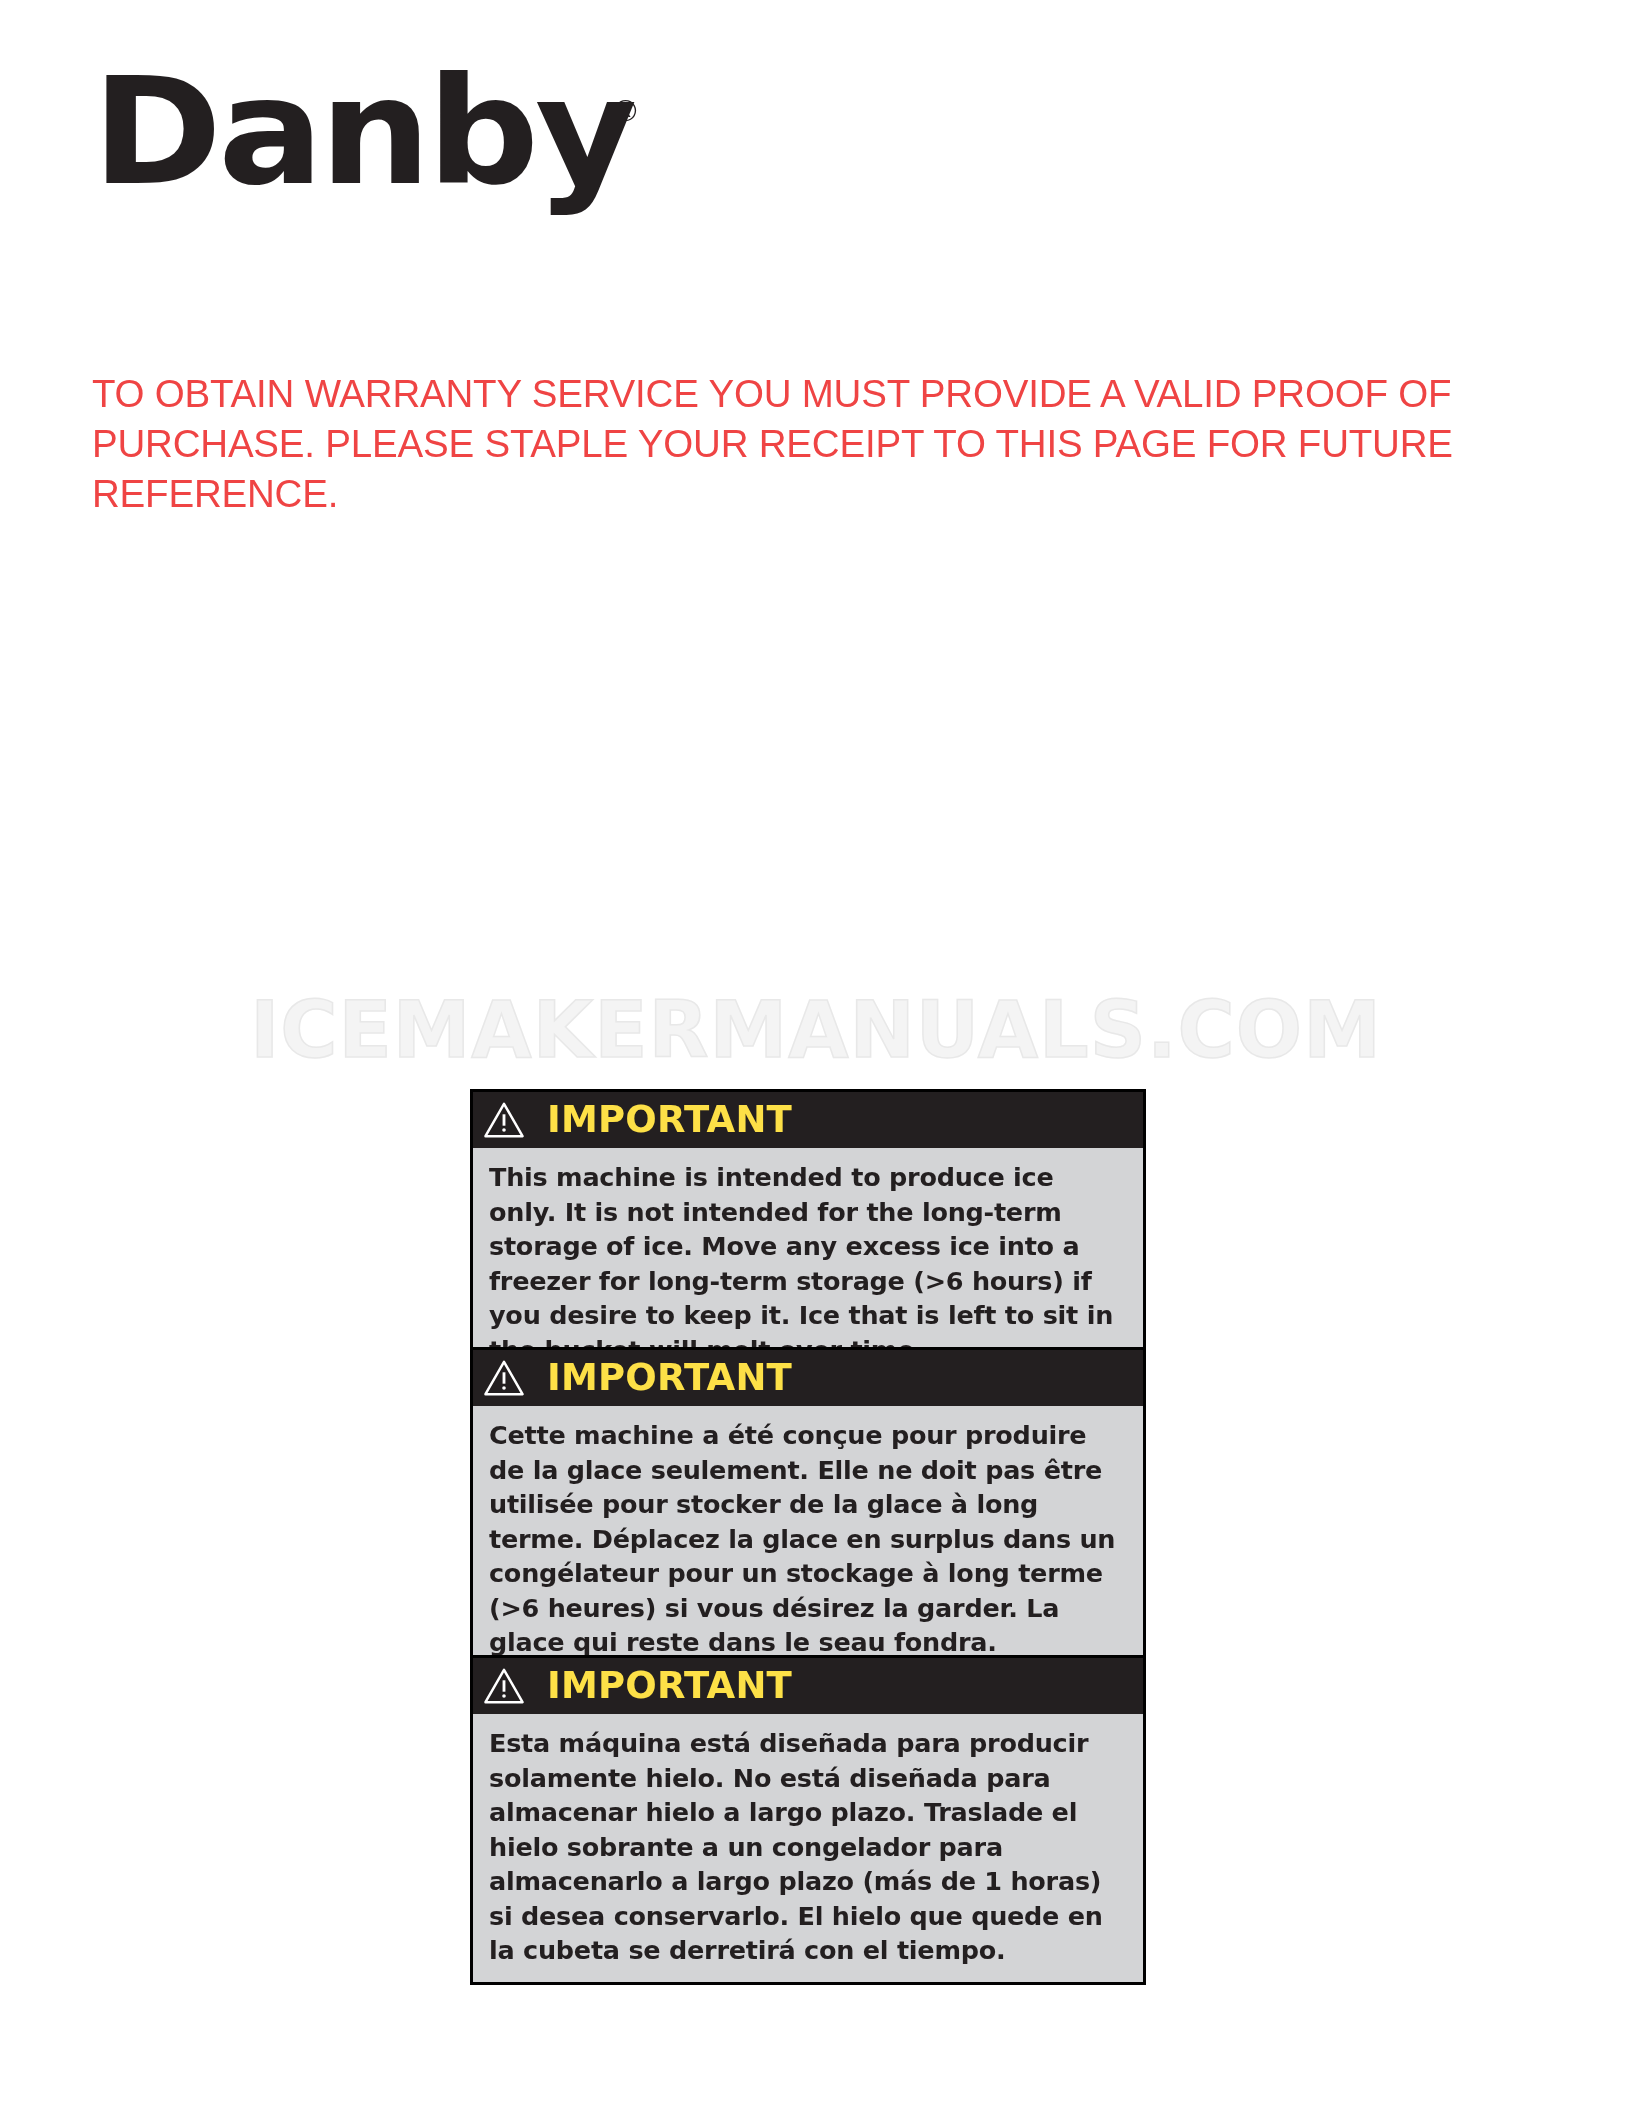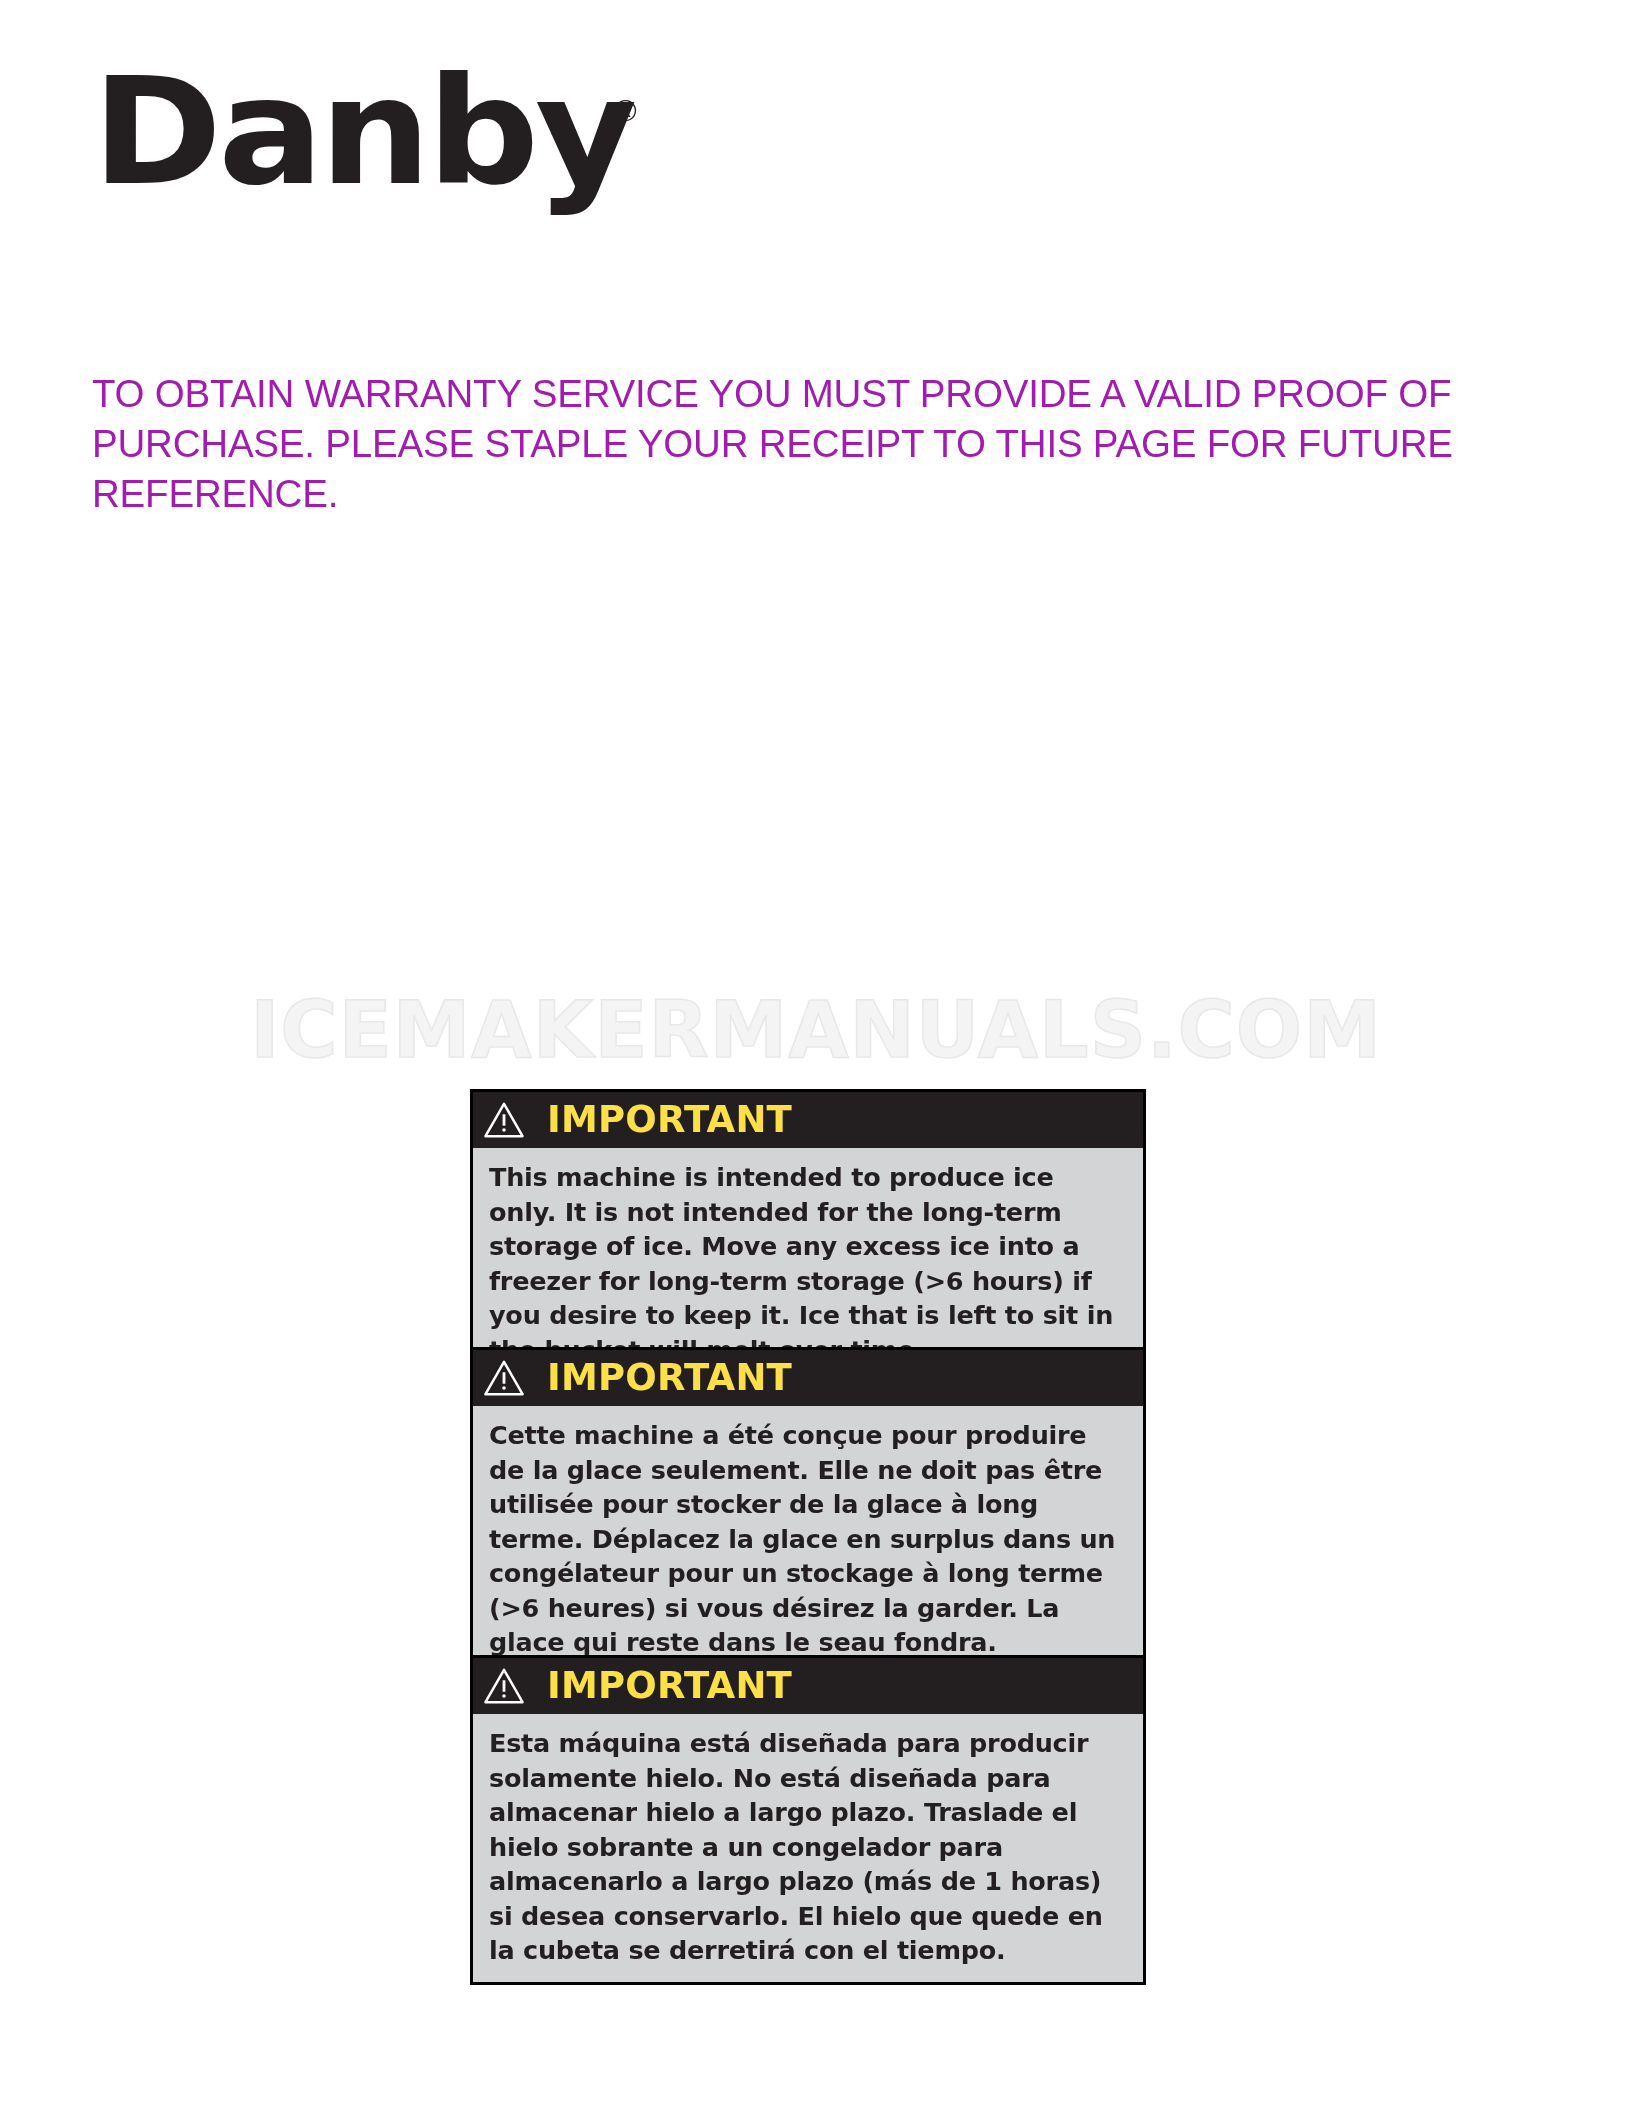--- a/index.html
+++ b/index.html
@@ -52,21 +52,21 @@
 
   
   .notice-block {
     position: absolute;
     left: 92px;
     width: 1452px;
     font-family: "Liberation Sans", sans-serif;
     font-size: 38.5px;
     line-height: 50px;
     letter-spacing: -0.2px;
-    color: #a21caf;
+    color: #ef4444;
     white-space: pre-line;
   }
   .notice-en { top: 330px; }
   .notice-fr { top: 590px; }
   .notice-es { top: 853px; }
 
   
   .rule {
     position: absolute;
     left: 92px;

